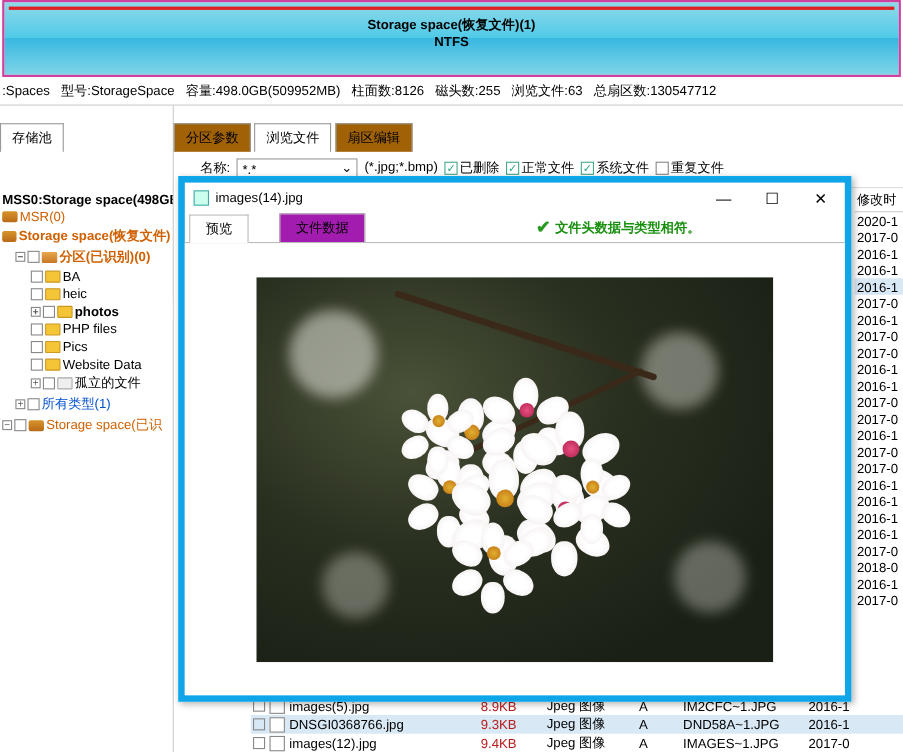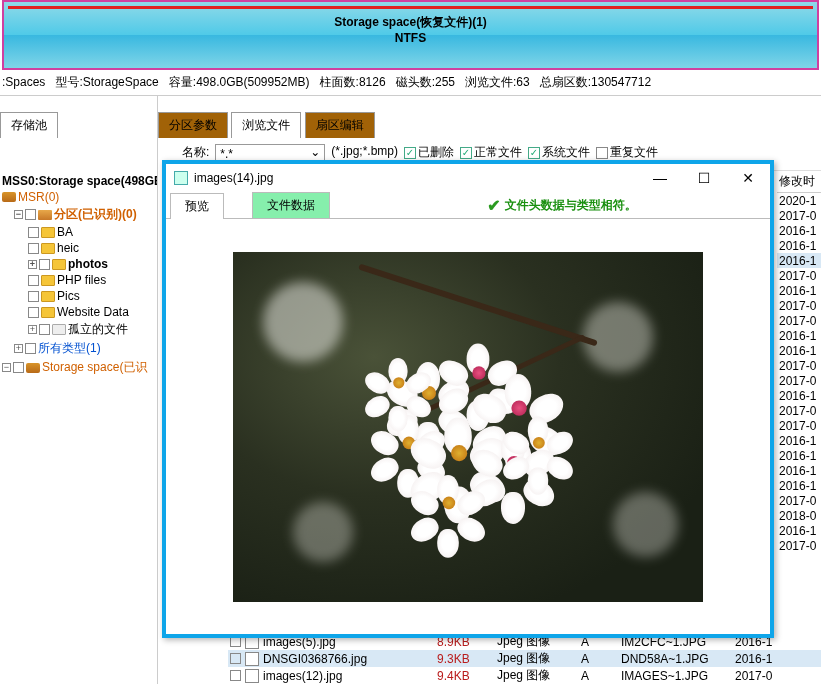--- a/index.html
+++ b/index.html
@@ -61,28 +61,28 @@
 .bottom-files .brow.hl { background: #d8e8f5; }
 .brow .cbox2 { width: 11px; height: 11px; border: 1px solid #888; }
 .brow .ficon { width: 14px; height: 14px; border: 1px solid #888; background: #fff; position: relative; }
 .brow .name { width: 170px; }
 .brow .size { width: 56px; color: #b91c1c; }
 .brow .type { width: 80px; }
 .brow .attr { width: 36px; }
 .brow .short { width: 110px; }
 
 
-.preview-window { position: absolute; left: 162px; top: 160px; width: 612px; height: 478px; background: #fff; border: 4px solid #0ea5e9; box-shadow: 2px 2px 6px rgba(0,0,0,0.3); display: flex; flex-direction: column; }
+.preview-window { position: absolute; left: 162px; top: 160px; width: 612px; height: 478px; background: #fff; border: 6px solid #0ea5e9; box-shadow: 2px 2px 6px rgba(0,0,0,0.3); display: flex; flex-direction: column; }
 .pw-title { display: flex; align-items: center; padding: 6px 8px; gap: 6px; }
 .pw-title .ico { width: 14px; height: 14px; border: 1px solid #4aa; background: #cfe; }
 .pw-title .txt { flex: 1; }
 .pw-btns { display: flex; gap: 16px; }
 .pw-btn { width: 28px; text-align: center; cursor: pointer; font-size: 14px; }
 .pw-tabs { border-bottom: 1px solid #bbb; padding: 0 4px; display: flex; align-items: center; position: relative; gap: 28px; }
-.pw-tab { padding: 4px 14px; border: 1px solid #bbb; border-bottom: none; background: #86efac; cursor: pointer; }
+.pw-tab { padding: 4px 14px; border: 1px solid #bbb; border-bottom: none; background: #a21caf; cursor: pointer; }
 .pw-tab.active { background: #fff; position: relative; top: 1px; }
 .pw-status { flex: 1; text-align: center; color: #1a9010; font-weight: bold; display: flex; align-items: center; justify-content: center; gap: 4px; }
 .check-icon { color: #2a9a20; font-size: 16px; }
 .pw-body { flex: 1; display: flex; align-items: center; justify-content: center; background: #fff; }
 .photo { width: 470px; height: 350px; position: relative; overflow: hidden; }
 
 
 .bg { position: absolute; inset: 0; background: radial-gradient(ellipse at 30% 30%, #4a5238 0%, #2a3020 40%, #1a2015 80%); }
 .branch { position: absolute; background: #3a2818; border-radius: 3px; }
 .cluster { position: absolute; left: 50%; top: 50%; transform: translate(-50%,-50%); width: 260px; height: 210px; }
@@ -150,20 +150,24 @@
 <div class="main">
 
   <div class="tree">
     <div class="tree-item l1 bold">
         <span>MSS0:Storage space(498GB)</span>
       </div>
     <div class="tree-item l1 orange">
         <span class="disk-icon"></span>
         <span>MSR(0)</span>
       </div>
+    <div class="tree-item l1 bold orange">
+        <span class="disk-icon"></span>
+        <span>Storage space(恢复文件)</span>
+      </div>
     <div class="tree-item l2 bold orange">
         <span class="exp">−</span>
         <span class="cbox"></span>
         <span class="part-icon"></span>
         <span>分区(已识别)(0)</span>
       </div>
     <div class="tree-item l3">
         <span class="cbox"></span>
         <span class="folder-icon"></span>
         <span>BA</span>

